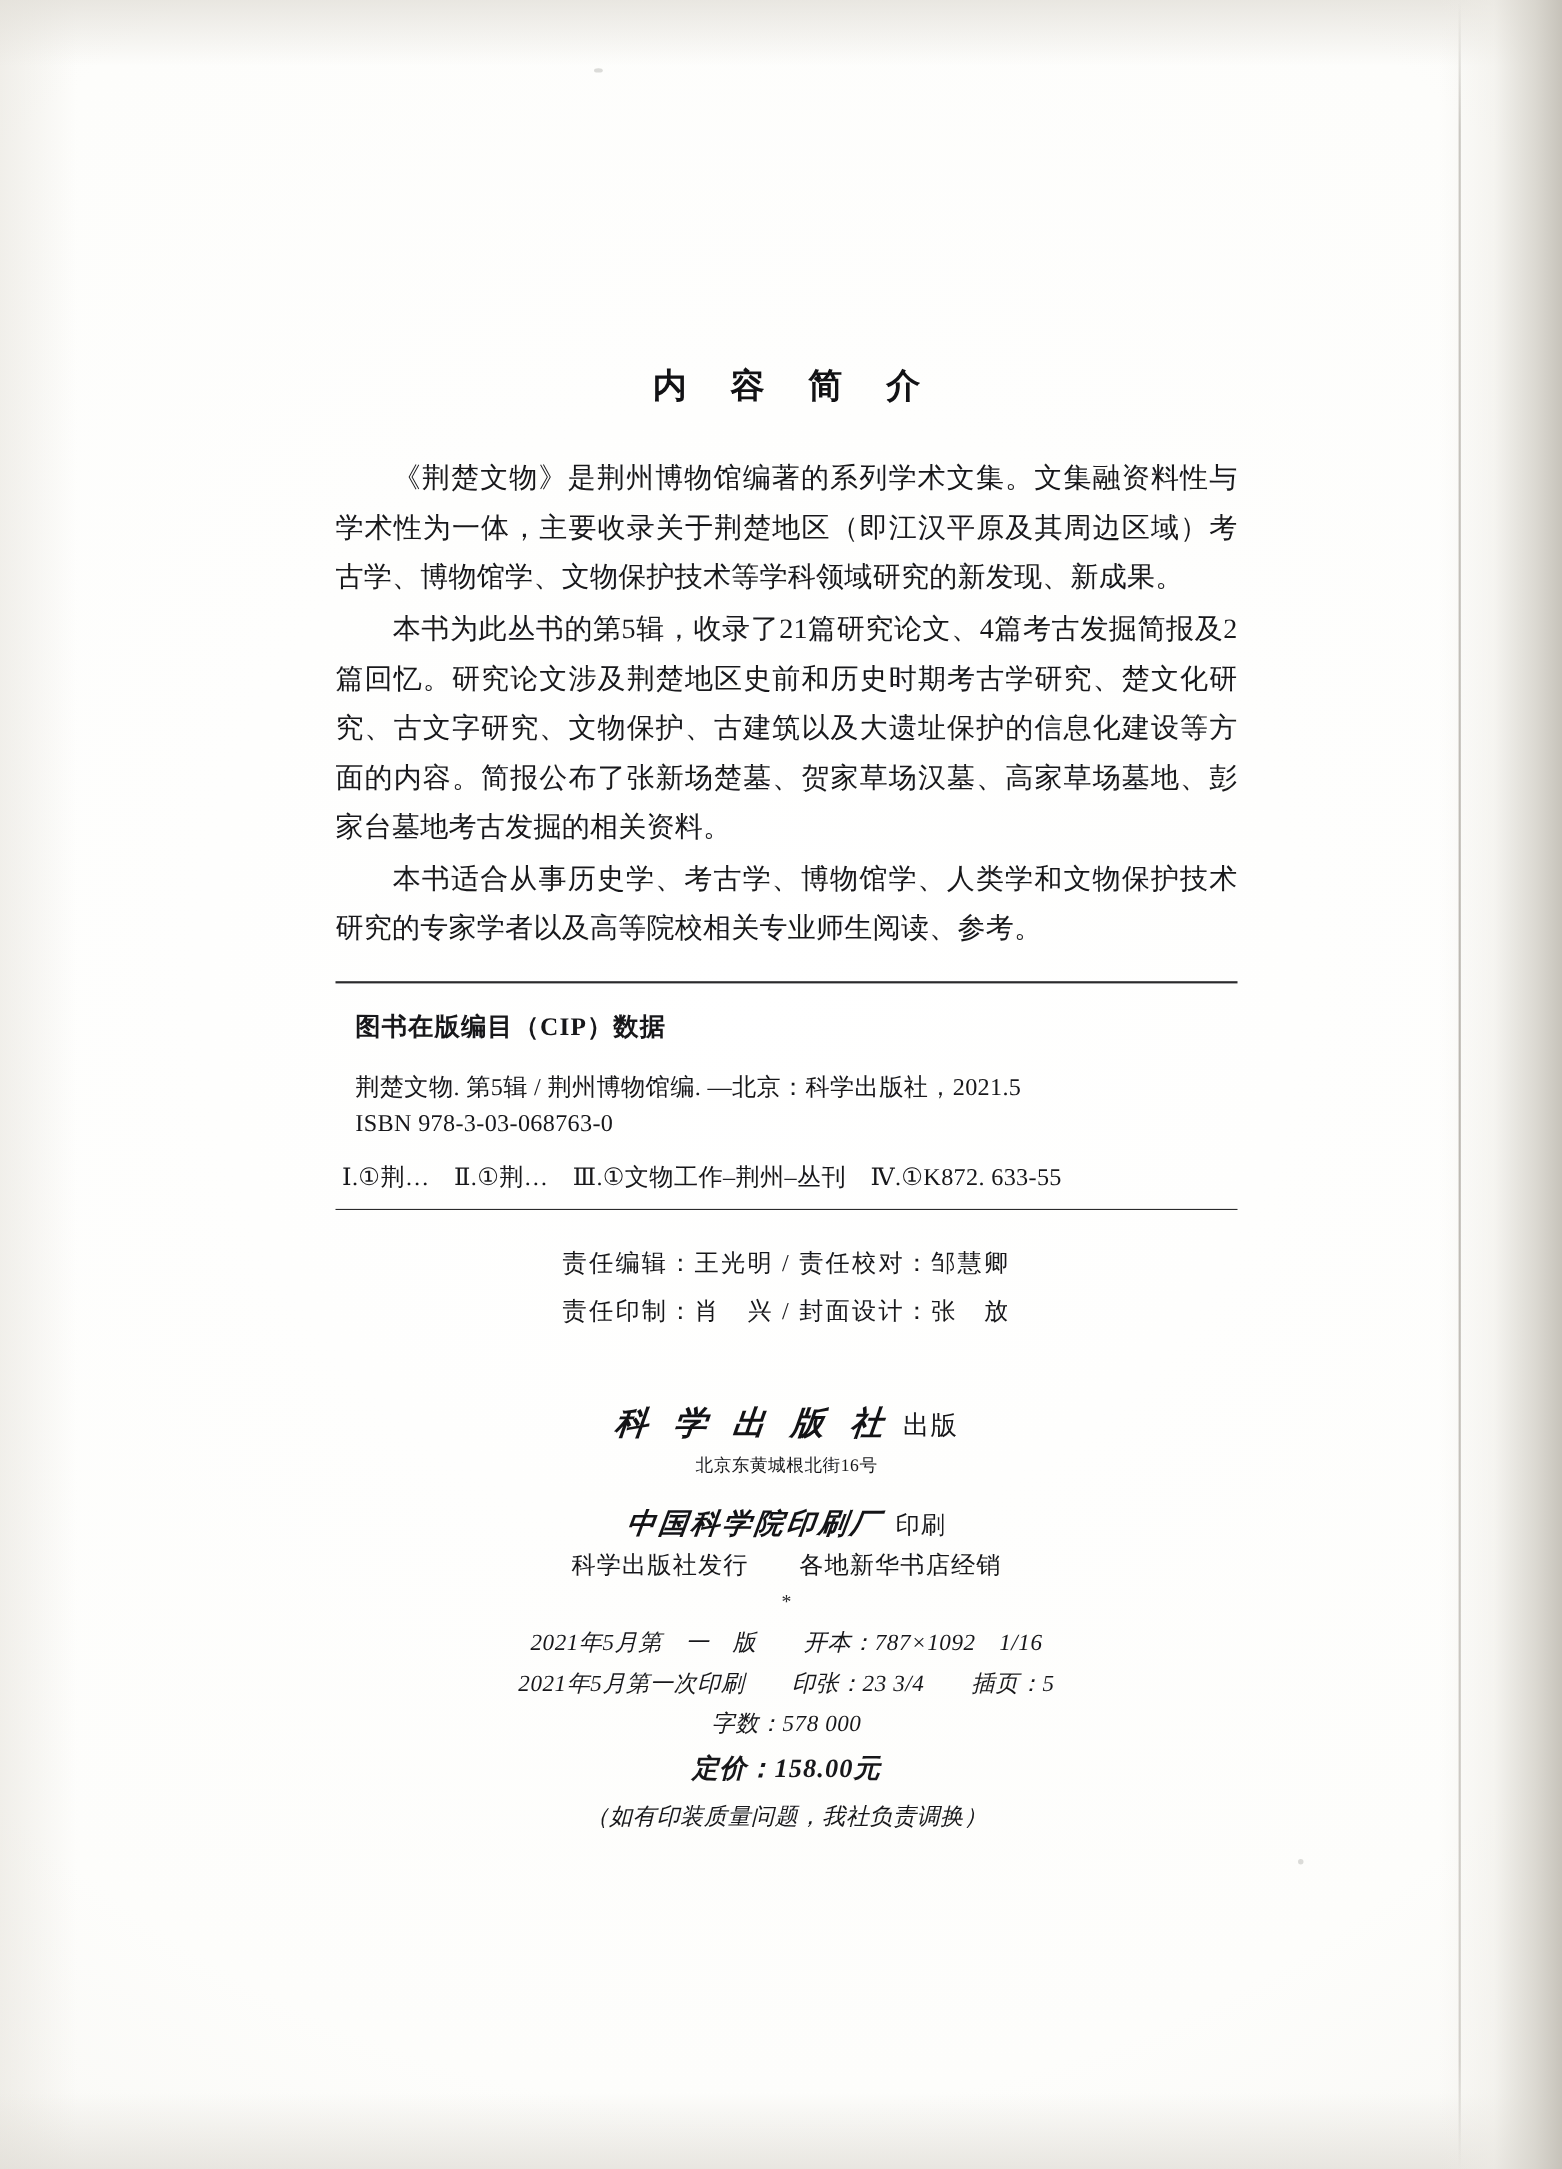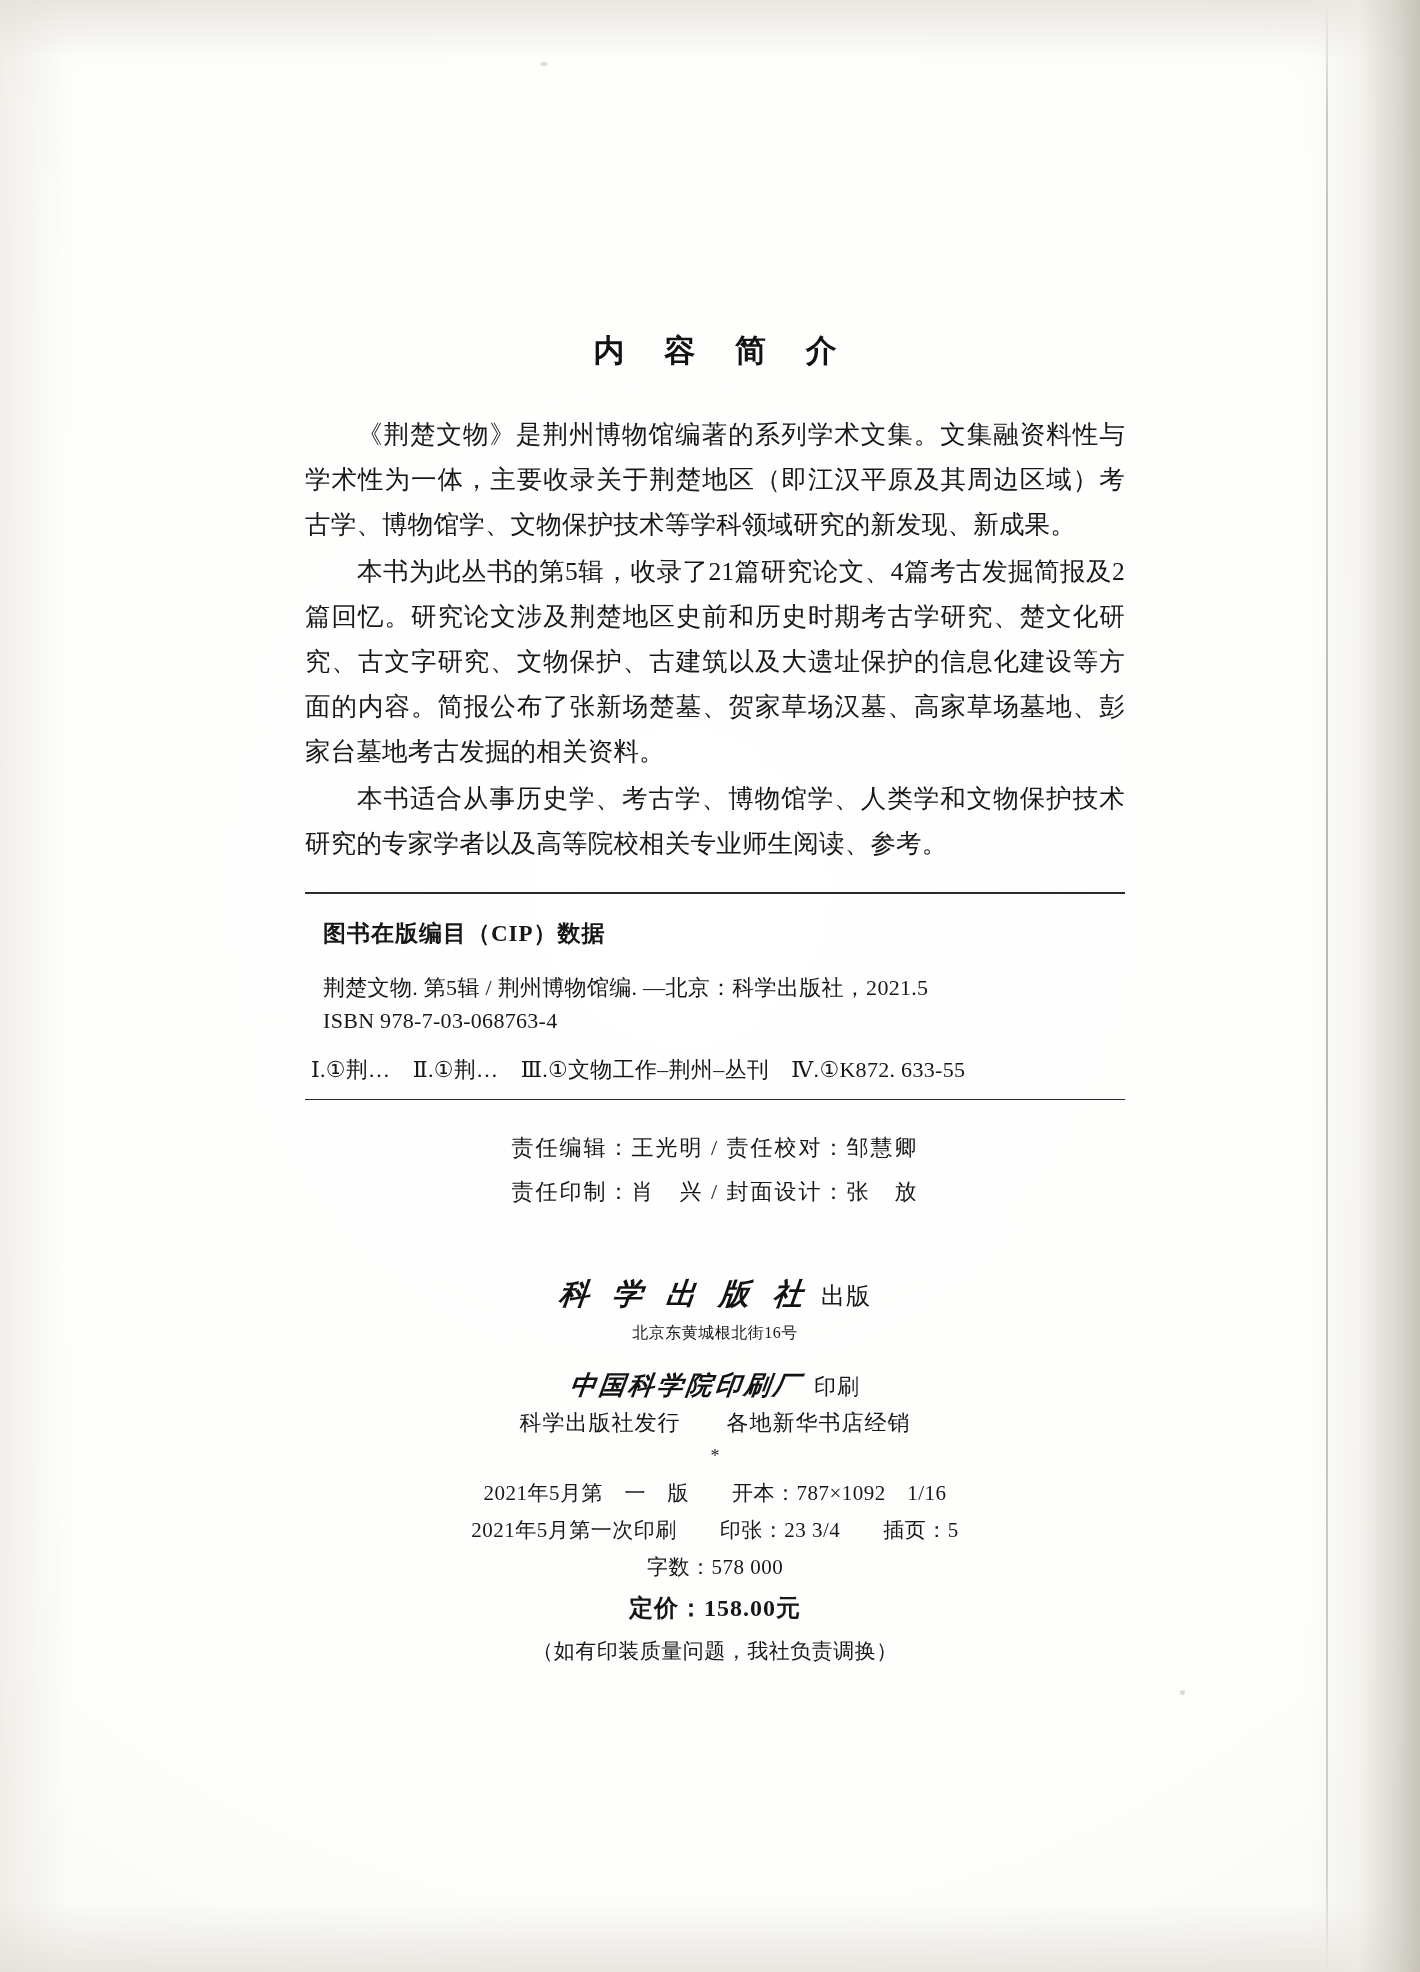--- a/index.html
+++ b/index.html
@@ -206,20 +206,21 @@
     text-align: center;
     font-size: 18px;
     line-height: 26px;
     color: #2a2a2c;
   }
 
   
   .imprint {
     margin-top: 6px;
     text-align: center;
+    font-style: italic;
   }
   .imprint .row {
     font-size: 21px;
     line-height: 37px;
     letter-spacing: 0.5px;
     white-space: pre;
   }
   .price {
     font-size: 24px;
     line-height: 44px;
@@ -252,21 +253,21 @@
     <p>《荆楚文物》是荆州博物馆编著的系列学术文集。文集融资料性与学术性为一体，主要收录关于荆楚地区（即江汉平原及其周边区域）考古学、博物馆学、文物保护技术等学科领域研究的新发现、新成果。</p>
     <p>本书为此丛书的第5辑，收录了21篇研究论文、4篇考古发掘简报及2篇回忆。研究论文涉及荆楚地区史前和历史时期考古学研究、楚文化研究、古文字研究、文物保护、古建筑以及大遗址保护的信息化建设等方面的内容。简报公布了张新场楚墓、贺家草场汉墓、高家草场墓地、彭家台墓地考古发掘的相关资料。</p>
     <p>本书适合从事历史学、考古学、博物馆学、人类学和文物保护技术研究的专家学者以及高等院校相关专业师生阅读、参考。</p>
   </div>
 
   <div class="rule"></div>
 
   <div class="cip-block">
     <div class="cip-title">图书在版编目（CIP）数据</div>
     <div class="cip-line">荆楚文物. 第5辑 / 荆州博物馆编. —北京：科学出版社，2021.5</div>
-    <div class="cip-line">ISBN 978-7-03-068763-4</div>
+    <div class="cip-line">ISBN 978-3-03-068763-0</div>
     <div class="cip-gap"></div>
     <div class="cip-class">Ⅰ.①荆…　Ⅱ.①荆…　Ⅲ.①文物工作–荆州–丛刊　Ⅳ.①K872. 633-55</div>
   </div>
 
   <div class="rule2"></div>
 
   <div class="credits">
     <div>责任编辑：王光明 / 责任校对：邹慧卿</div>
     <div>责任印制：肖　兴 / 封面设计：张　放</div>
   </div>

